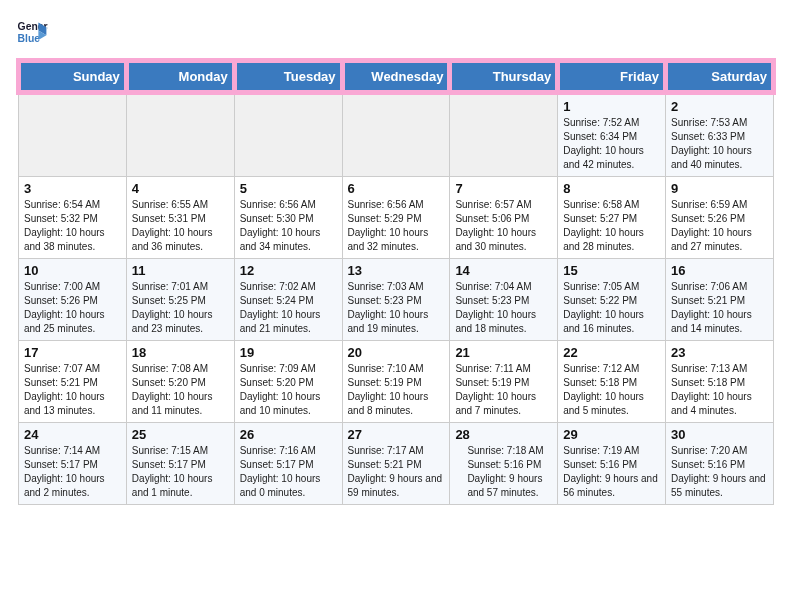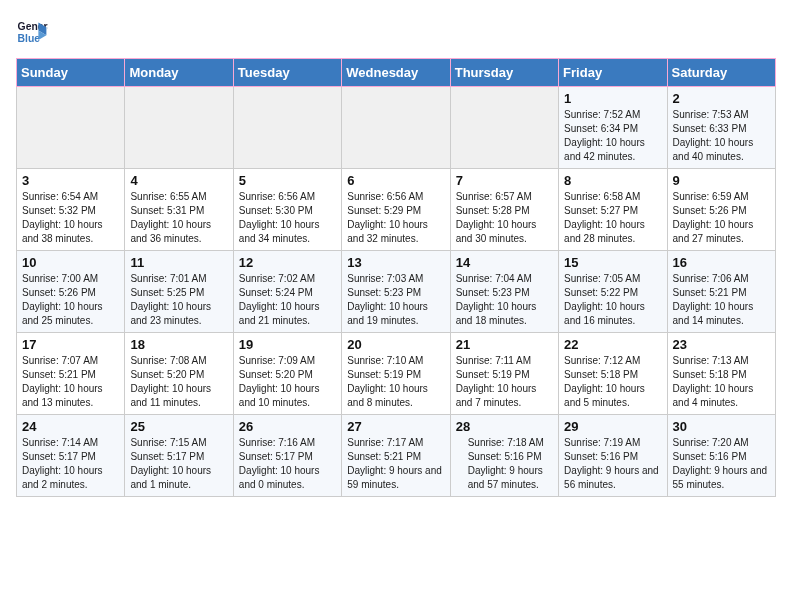--- a/index.html
+++ b/index.html
@@ -40,24 +40,24 @@
     }
     .calendar {
       width: 100%;
       border-collapse: collapse;
       font-size: 11px;
     }
     .calendar thead tr th {
       background-color: #3a7abf;
       color: #fff;
       padding: 6px 4px;
-      text-align: left;
+      text-align: right;
       font-size: 13px;
       font-weight: bold;
-      border: 1px solid #f9a8d4;
+      border: 5px solid #f9a8d4;
     }
     .calendar tbody tr td {
       border: 1px solid #ccc;
       vertical-align: top;
       padding: 4px 5px;
       width: 107px;
       min-height: 80px;
       background: #fff;
     }
     .calendar tbody tr:nth-child(odd) td {
@@ -152,21 +152,21 @@
         </td>
         <td>
           <div class="day-number">6</div>
           <div class="day-info" style="white-space: pre-line;">Sunrise: 6:56 AM
 Sunset: 5:29 PM
 Daylight: 10 hours and 32 minutes.</div>
         </td>
         <td>
           <div class="day-number">7</div>
           <div class="day-info" style="white-space: pre-line;">Sunrise: 6:57 AM
-Sunset: 5:28 PM
+Sunset: 5:06 PM
 Daylight: 10 hours and 30 minutes.</div>
         </td>
         <td>
           <div class="day-number">8</div>
           <div class="day-info" style="white-space: pre-line;">Sunrise: 6:58 AM
 Sunset: 5:27 PM
 Daylight: 10 hours and 28 minutes.</div>
         </td>
         <td>
           <div class="day-number">9</div>

